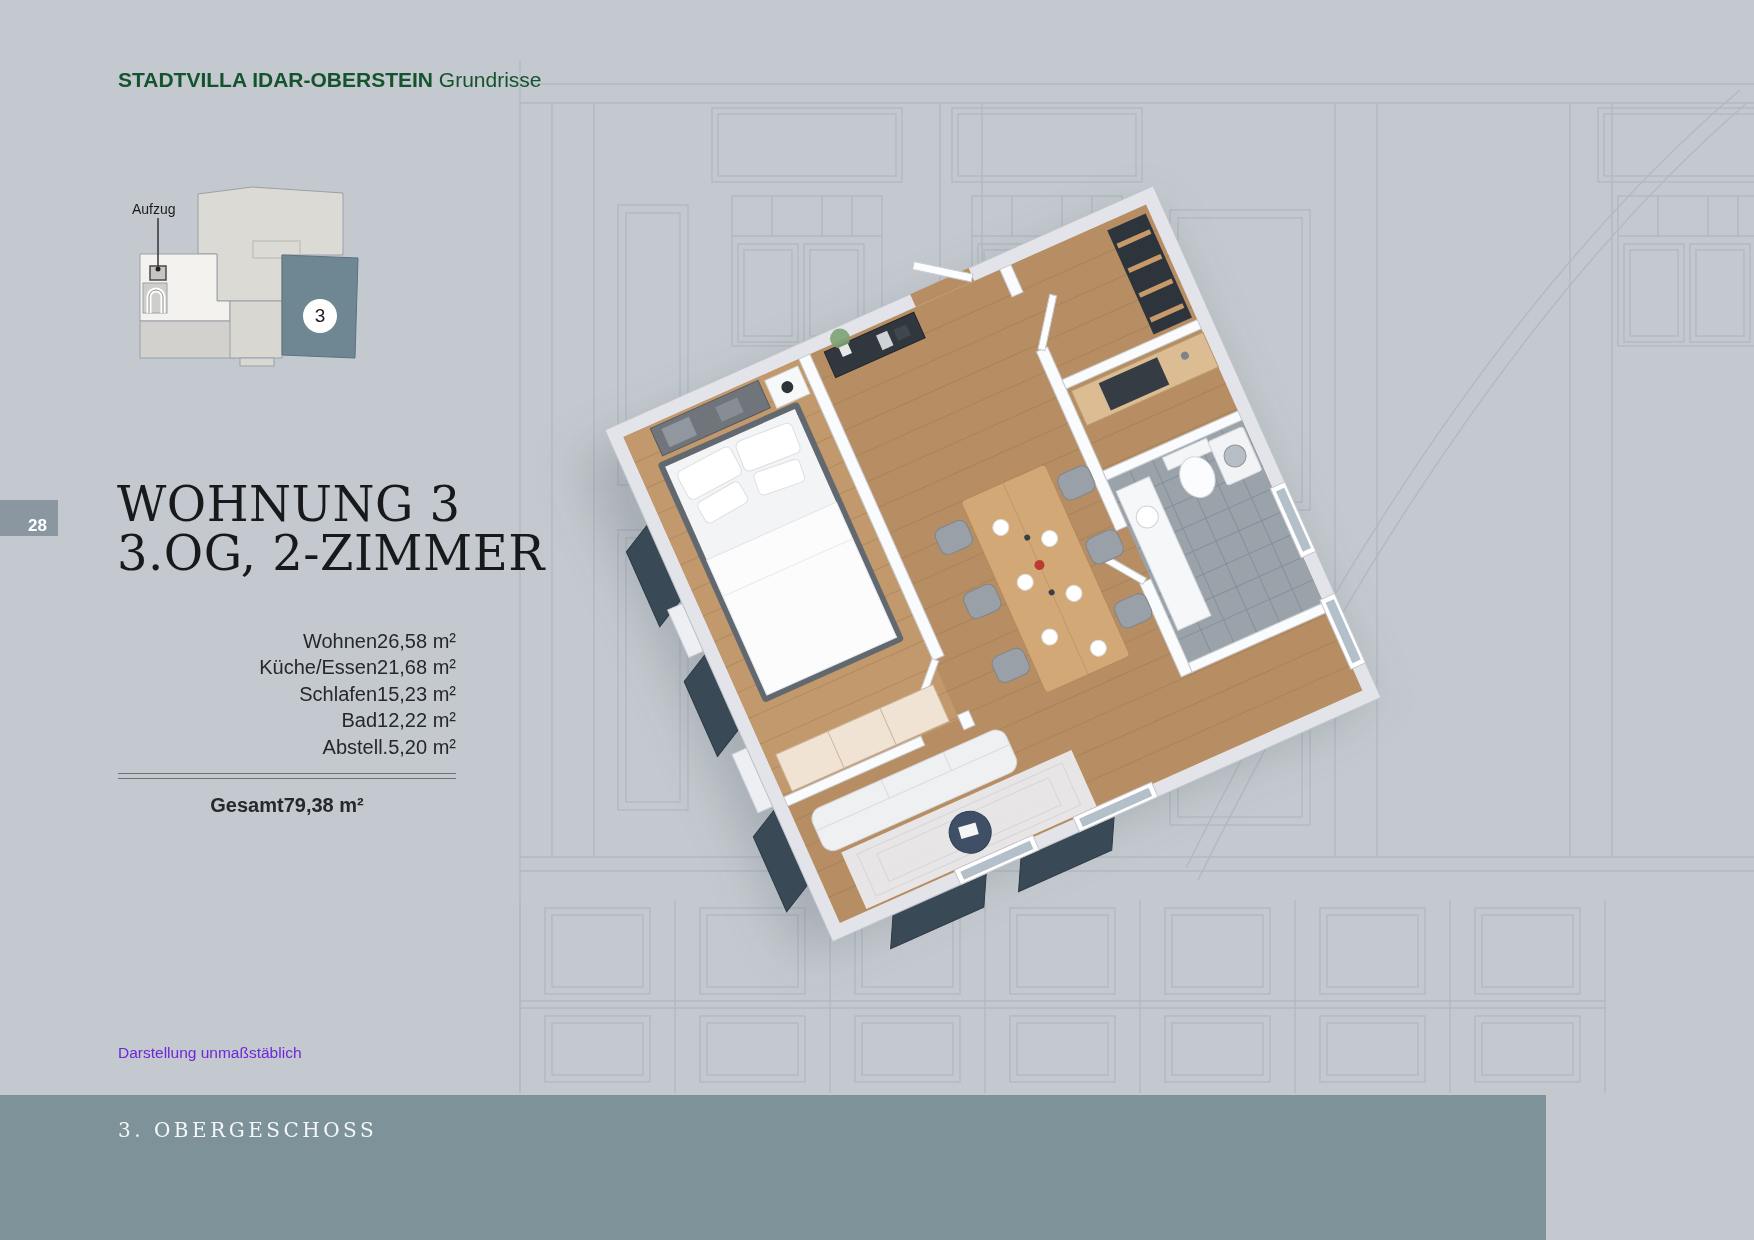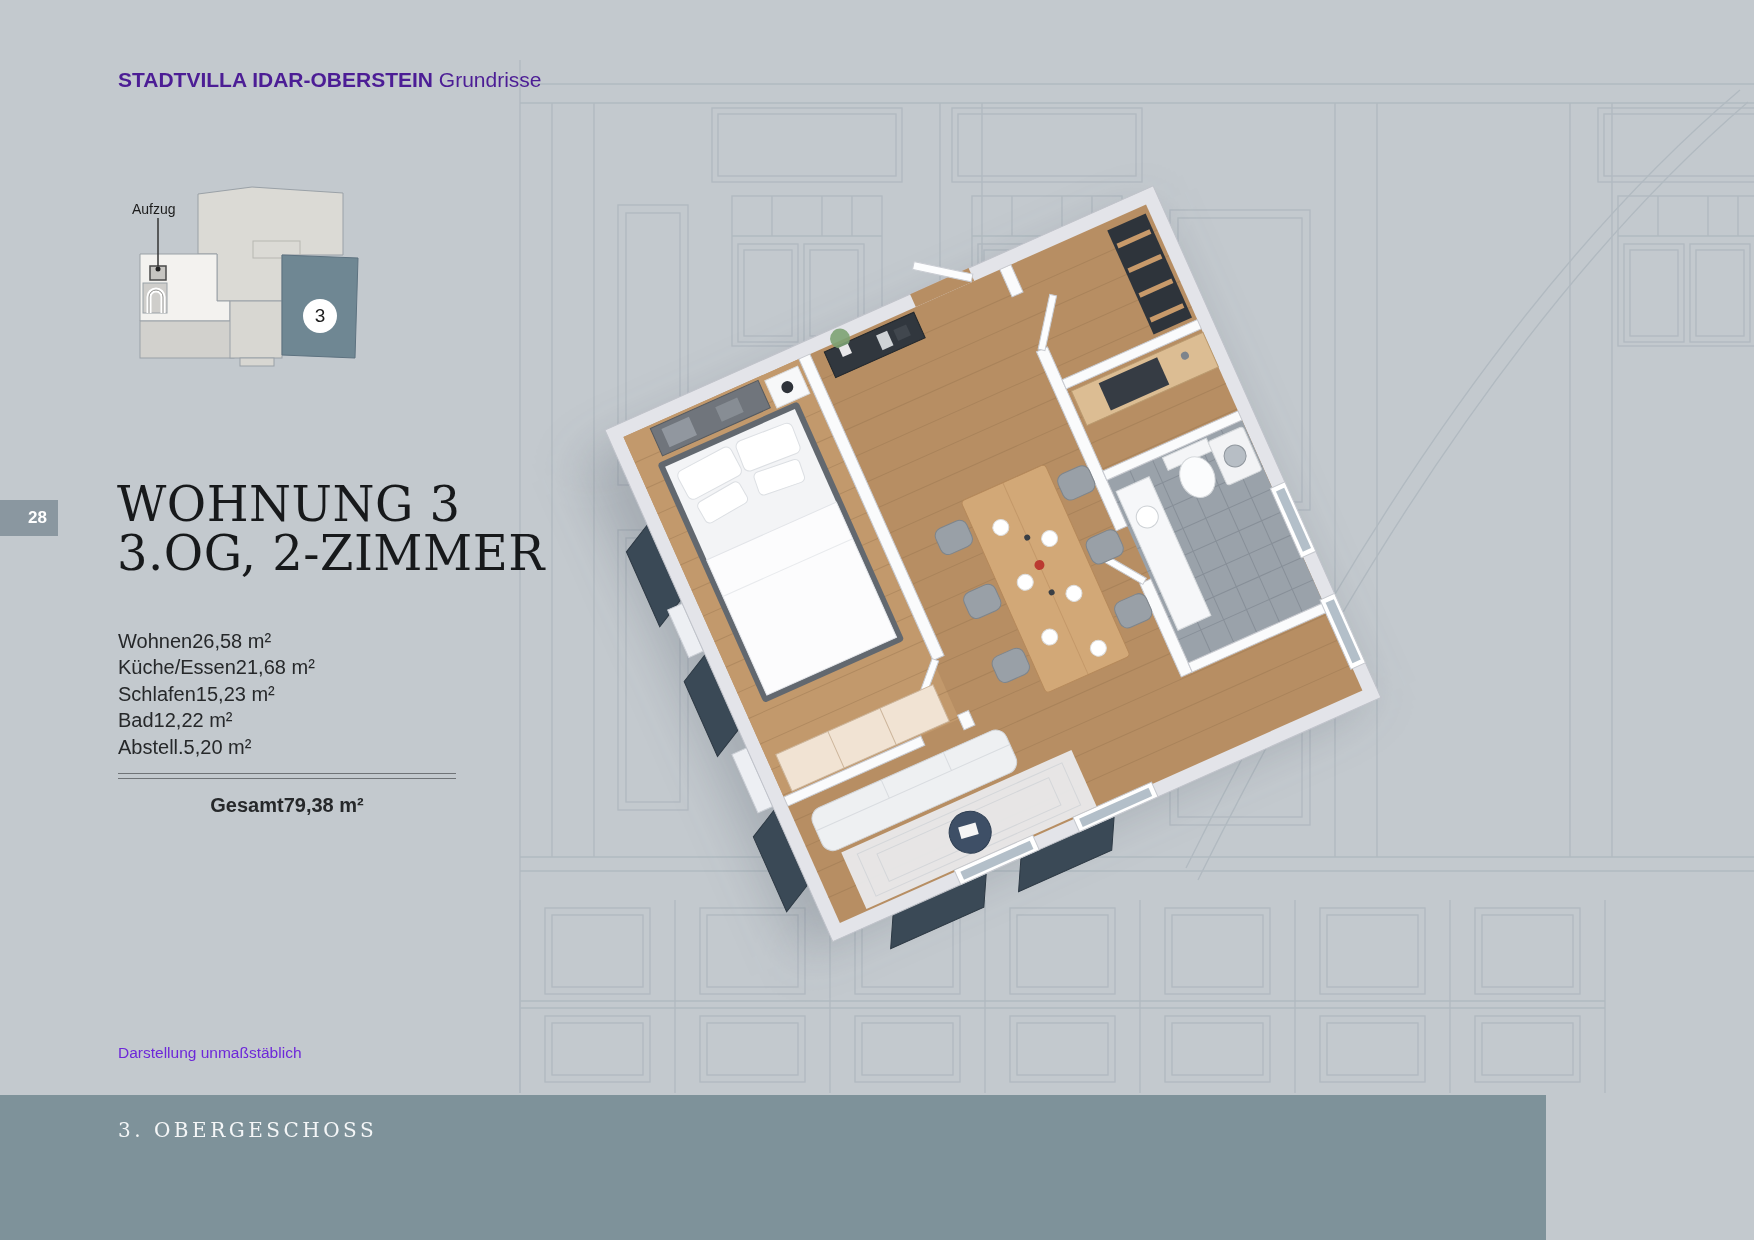--- a/index.html
+++ b/index.html
@@ -1,29 +1,29 @@
 <!DOCTYPE html>
 <html><head>
 <meta charset="utf-8">
 <style>
   html,body{margin:0;padding:0;background:#8e979d;}
   .page{position:relative;width:1754px;height:1240px;background:#c3c9ce;overflow:hidden;
         font-family:"Liberation Sans",sans-serif;color:#222;}
   
-  .header{position:absolute;left:118px;top:68px;font-size:21px;color:#4c1d95;z-index:6;}
+  .header{position:absolute;left:118px;top:68px;font-size:21px;color:#14532d;z-index:6;}
   .header .brand{font-weight:700;}
   .header .section{font-weight:400;}
   .locator-svg{position:absolute;left:112px;top:166px;z-index:6;}
   .pagetab{position:absolute;left:0;top:500px;width:58px;height:36px;background:#8a97a0;
-           color:#fff;font-size:17px;font-weight:700;display:flex;align-items:center;
+           color:#fff;font-size:17px;font-weight:700;display:flex;align-items:flex-end;
            justify-content:flex-end;padding-right:11px;box-sizing:border-box;z-index:6;}
   .title{position:absolute;left:117px;top:480px;font-family:"DejaVu Serif",serif;
          font-size:48px;line-height:49px;letter-spacing:.5px;color:#17191b;z-index:6;}
   .areas{position:absolute;left:118px;top:628px;width:338px;font-size:20px;color:#26282a;z-index:6;}
-  .arow{display:flex;justify-content:flex-start;line-height:26.4px;}
+  .arow{display:flex;justify-content:flex-end;line-height:26.4px;}
   .rule{height:4px;border-top:1px solid #6f7377;border-bottom:1px solid #6f7377;margin:13px 0 15px;}
   .total{display:flex;justify-content:center;font-weight:700;font-size:20px;}
   .footnote{position:absolute;left:118px;top:1044px;font-size:15.5px;color:#6d28d9;z-index:6;}
   
   .footer{position:absolute;left:0;top:1095px;width:1546px;height:145px;background:#7e929a;z-index:7;}
   .footer .flabel{position:absolute;left:118px;top:23px;font-family:"DejaVu Serif",serif;
                   font-size:20px;letter-spacing:3.5px;color:#f4f6f7;}
   
   .facade{position:absolute;left:0;top:0;z-index:1;}
   .plan-shadow{position:absolute;left:664px;top:312px;width:620px;height:540px;

